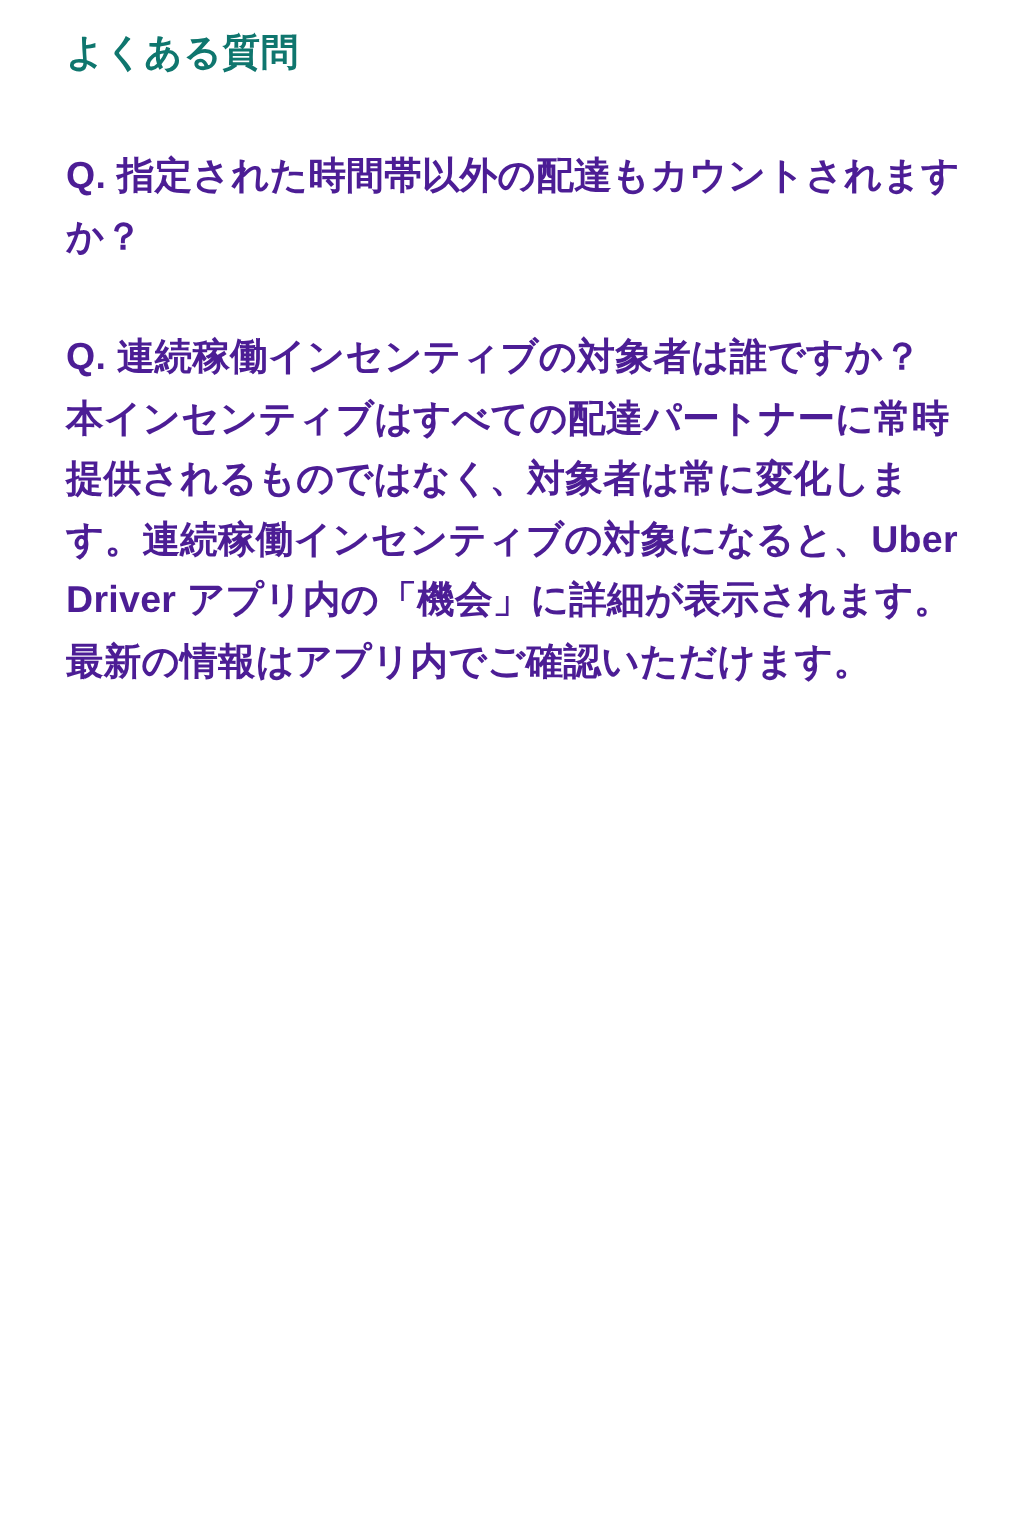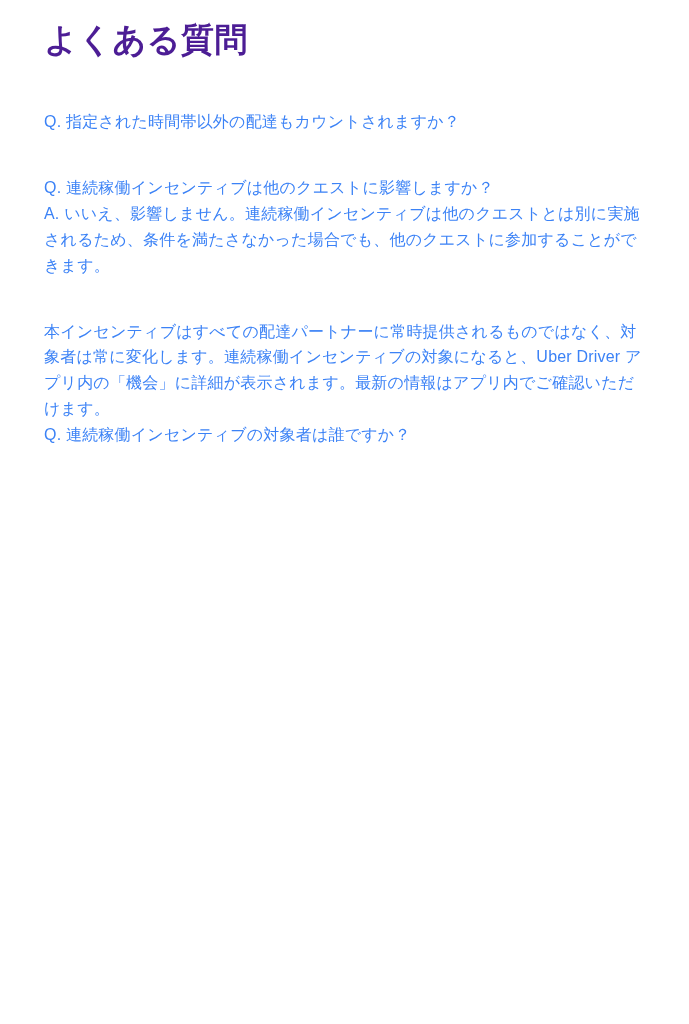--- a/index.html
+++ b/index.html
@@ -15,56 +15,52 @@
     overflow: hidden;
   }
   .page {
     width: 689px;
     height: 1024px;
     box-sizing: border-box;
     padding: 18px 44px 0 44px;
     background: #ffffff;
   }
   .faq-title {
-    font-size: 33px;
+    font-size: 25px;
     font-weight: bold;
     letter-spacing: 0.5px;
     margin: 0 0 46px 0;
-    color: #4c1d95;
+    color: #0f766e;
   }
   .faq-block {
     margin-bottom: 40px;
   }
   .faq-block:last-child {
     margin-bottom: 0;
   }
   .faq-line {
-    font-size: 16px;
+    font-size: 25px;
     line-height: 1.62;
     letter-spacing: 0.2px;
-    color: #3b82f6;
+    color: #4c1d95;
     margin: 0;
-    font-weight: 400;
+    font-weight: 700;
     word-break: break-all;
   }
 </style>
 </head>
 <body>
 
 <div class="page">
 
   <h1 class="faq-title">よくある質問</h1>
 
   <div class="faq-block">
     <p class="faq-line">Q. 指定された時間帯以外の配達もカウントされますか？</p>
   </div>
 
-  <div class="faq-block">
-    <p class="faq-line">Q. 連続稼働インセンティブは他のクエストに影響しますか？</p>
-    <p class="faq-line">A. いいえ、影響しません。連続稼働インセンティブは他のクエストとは別に実施されるため、条件を満たさなかった場合でも、他のクエストに参加することができます。</p>
-  </div>
 
   <div class="faq-block">
+    <p class="faq-line">Q. 連続稼働インセンティブの対象者は誰ですか？</p>
     <p class="faq-line">本インセンティブはすべての配達パートナーに常時提供されるものではなく、対象者は常に変化します。連続稼働インセンティブの対象になると、Uber Driver アプリ内の「機会」に詳細が表示されます。最新の情報はアプリ内でご確認いただけます。</p>
-    <p class="faq-line">Q. 連続稼働インセンティブの対象者は誰ですか？</p>
   </div>
 
 </div>
 
 </body></html>

